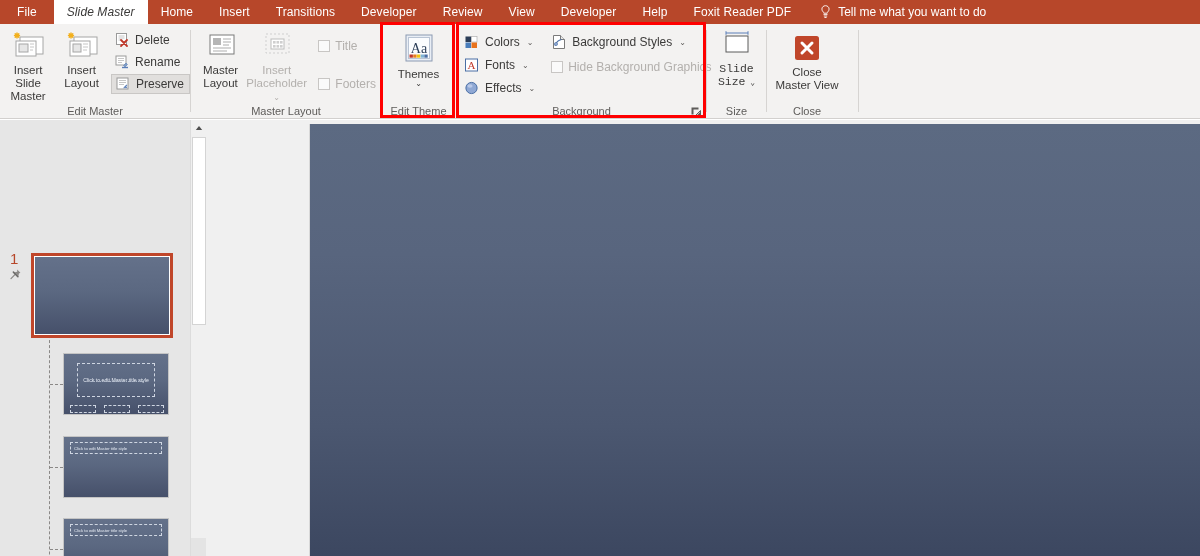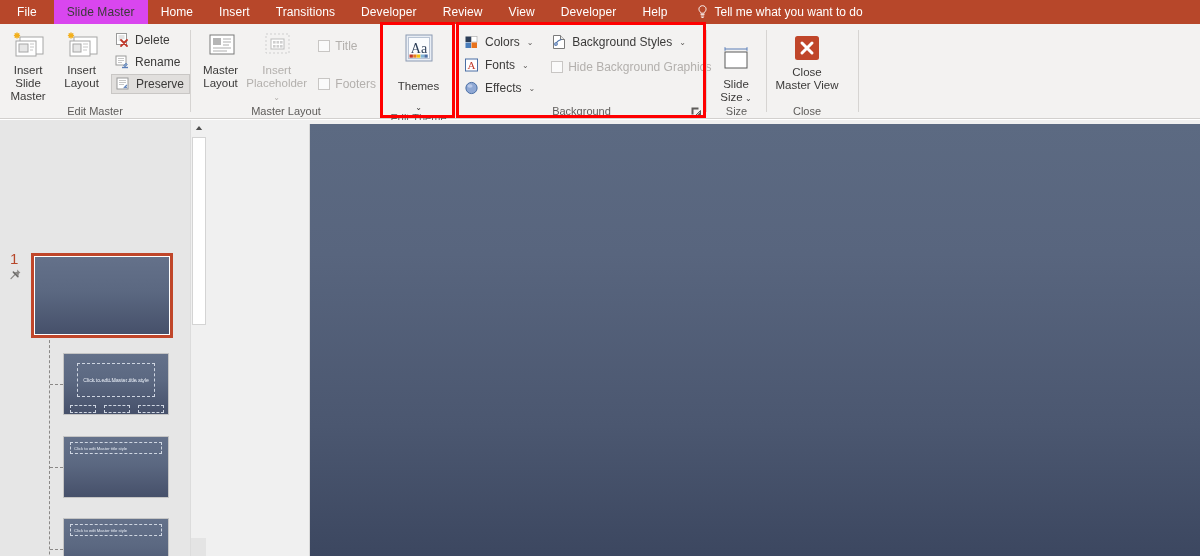--- a/index.html
+++ b/index.html
@@ -18,21 +18,21 @@
     display: flex; align-items: stretch;
   }
   .tab {
     color: #ffffff; font-size: 12px;
     display: flex; align-items: center;
     padding: 0 13px; white-space: nowrap;
     cursor: default; letter-spacing: .1px;
   }
   .tab.file { padding: 0 17px; }
   .tab.active {
-    background: #d946ef; color: #3b3a39;
+    background: #ffffff; color: #3b3a39; font-style: italic;
   }
   .tellme {
     display: flex; align-items: center; gap: 7px;
     padding: 0 10px 0 16px; color: #fff; font-size: 12px; justify-content: space-between;
   }
   .bulb { width: 11px; height: 14px; display: block; }
 
   
   .ribbon {
     position: absolute; top: 24px; left: 0; width: 1200px; height: 95px;
@@ -206,20 +206,23 @@
         <span>Review</span>
       </div>
     <div class="tab">
         <span>View</span>
       </div>
     <div class="tab">
         <span>Developer</span>
       </div>
     <div class="tab">
         <span>Help</span>
+      </div>
+    <div class="tab">
+        <span>Foxit Reader PDF</span>
       </div>
     <div class="tellme">
       <svg class="bulb" viewBox="0 0 11 14">
         <path d="M5.5 0.7C3.4 0.7 1.9 2.2 1.9 4.1c0 1.3 0.7 2.1 1.3 2.8 0.4 0.5 0.6 0.8 0.6 1.3h3.4c0-0.5 0.2-0.8 0.6-1.3 0.6-0.7 1.3-1.5 1.3-2.8C9.1 2.2 7.6 0.7 5.5 0.7z" fill="none" stroke="#ffffff" stroke-width="0.9"></path>
         <path d="M3.9 9.4h3.2M4.2 11h2.6M4.8 12.5h1.4" stroke="#ffffff" stroke-width="0.9" fill="none" stroke-linecap="round"></path>
       </svg>
       <span>Tell me what you want to do</span>
     </div>
   </div>
 
@@ -336,21 +339,21 @@
               <span>Footers</span>
             </div>
           </div>
         </div>
         <div class="group-label">Master Layout</div>
       </div>
       <div class="sep" style="left:381px;"></div>
 
       <div class="group" style="left:382px; width:73px;">
         <div class="group-body" style="justify-content:center; padding-top:6px;">
-          <div class="bigbtn" style="width:60px;gap:12px;">
+          <div class="bigbtn" style="width:60px;">
             <svg class="ico" style="width:32px;height:32px;flex:none;" viewBox="0 0 32 32">
               <rect x="3" y="2" width="26" height="26" fill="#e9eef5" stroke="#8b9ab2"></rect>
               <rect x="5.5" y="4.5" width="21" height="21" fill="#fbfcfe" stroke="#b9c4d4"></rect>
               <text x="16" y="19.5" text-anchor="middle" font-family="Liberation Serif, serif" font-size="14" fill="#2b3d57">Aa</text>
               <g>
                   <rect x="6.5" y="21.5" width="3.4" height="3.2" fill="#c0392b"></rect>
                   <rect x="10.2" y="21.5" width="3.4" height="3.2" fill="#e67e22"></rect>
                   <rect x="13.9" y="21.5" width="3.4" height="3.2" fill="#f1c40f"></rect>
                   <rect x="17.6" y="21.5" width="3.4" height="3.2" fill="#7fb3d5"></rect>
                   <rect x="21.3" y="21.5" width="3.4" height="3.2" fill="#4a6fa5"></rect>
@@ -415,21 +418,21 @@
         <div class="group-label">Background</div>
         <svg class="launcher" viewBox="0 0 12 12">
           <path d="M1.5 1.5h7v2h-5v5h-2z" fill="#5e5c5a"></path>
           <path d="M10.5 10.5h-6l6-6z" fill="none" stroke="#5e5c5a" stroke-width="1"></path>
           <path d="M6 10.2l4.2-4.2v4.2z" fill="#5e5c5a"></path>
         </svg>
       </div>
       <div class="sep" style="left:706px;"></div>
 
       <div class="group" style="left:707px; width:59px;">
-        <div class="group-body" style="padding-top:18px;">
+        <div class="group-body" style="justify-content:center; padding-top:2px;font-family:Liberation Mono, monospace;">
           <div class="bigbtn" style="width:58px;">
             <svg class="ico" style="width:36px;height:30px;flex:none;" viewBox="0 0 36 30">
               <g stroke="#5b7fb8" stroke-width="1">
                   <path d="M7 4h22M7 2.2v3.6M29 2.2v3.6"></path>
                 </g>
               <rect x="7" y="7" width="22" height="16" fill="#ffffff" stroke="#5a5a5a"></rect>
             </svg>
             <div class="lbl">
               <span>Slide</span><br>
               <span>Size</span><span class="chev"> ⌄</span>

